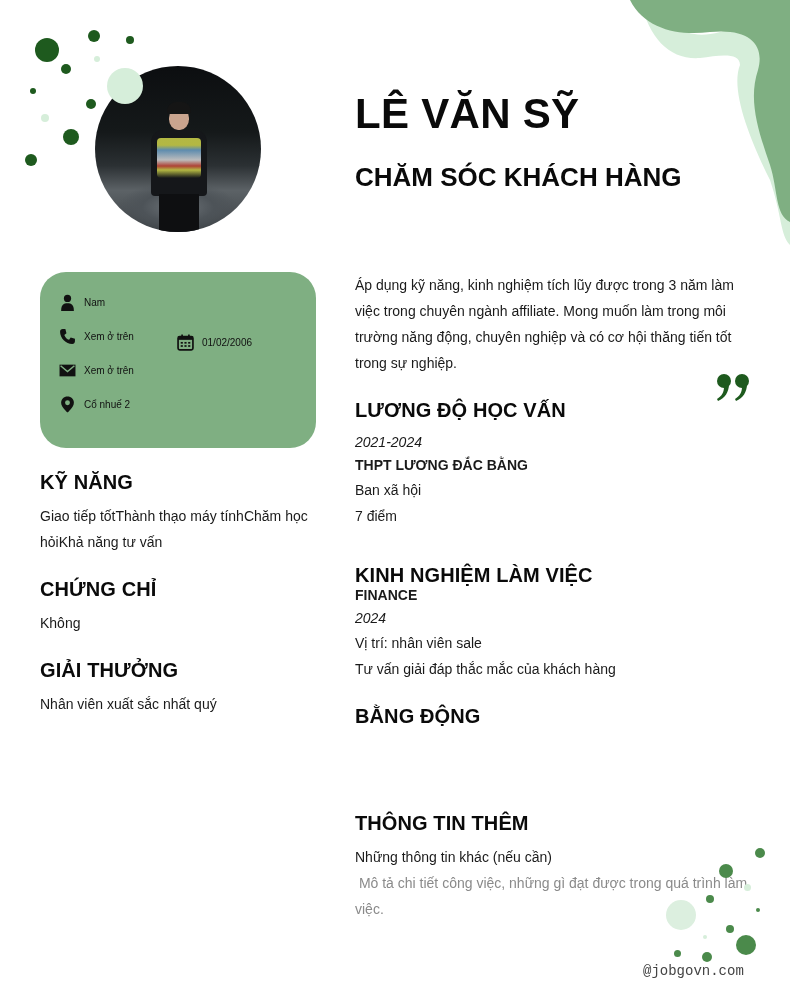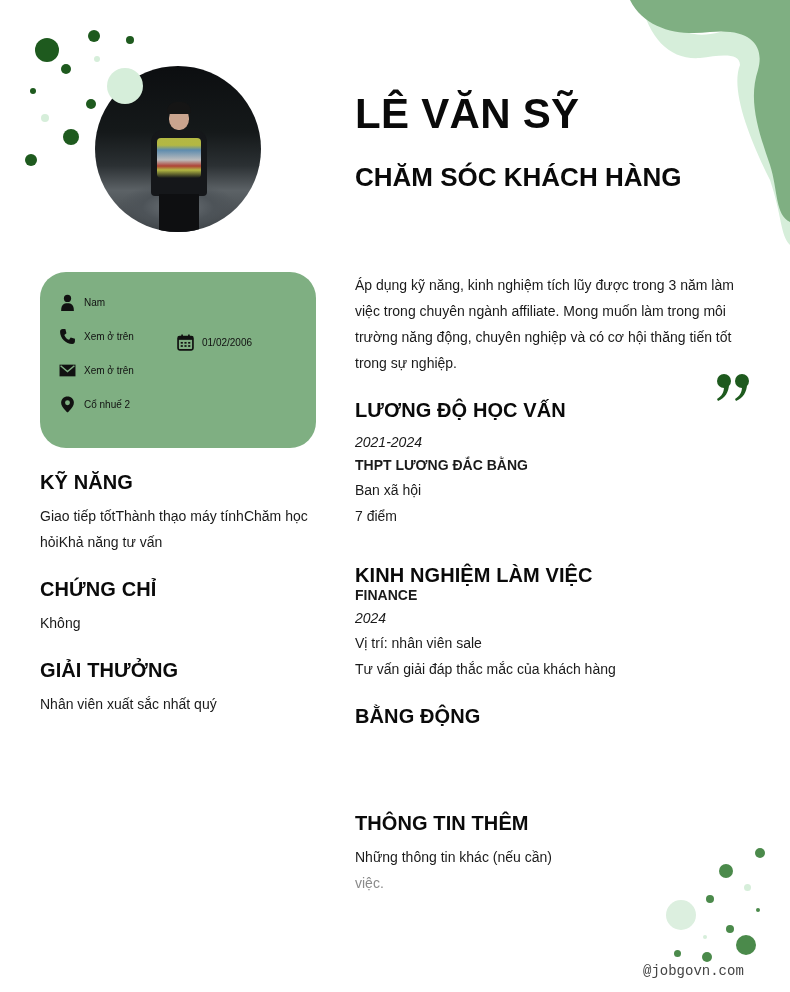--- a/index.html
+++ b/index.html
@@ -159,20 +159,21 @@
 <div class="body-text" style="left:355px;top:630px;">Vị trí: nhân viên sale</div>
 <div class="body-text" style="left:355px;top:656px;">Tư vấn giải đáp thắc mắc của khách hàng</div>
 
 <div class="sec-title" style="left:355px;top:705px;">BẰNG ĐỘNG</div>
 <div class="body-text" style="left:355px;top:737px;width:396px;text-align:justify;">
 </div>
 
 <div class="sec-title" style="left:355px;top:812px;">THÔNG TIN THÊM</div>
 <div class="body-text" style="left:355px;top:844px;text-align:center;">Những thông tin khác (nếu cần)</div>
 <div class="body-text" style="left:355px;top:870px;width:400px;color:#8a8a8a;">
+  <div style="white-space:pre;"> Mô tả chi tiết công việc, những gì đạt được trong quá trình làm</div>
   <div>việc.</div>
 </div>
 
 <div class="dot" style="left:755px;top:848px;width:10px;height:10px;background:#4b8a4b;"></div>
 <div class="dot" style="left:719px;top:864px;width:14px;height:14px;background:#4b8a4b;"></div>
 <div class="dot" style="left:744px;top:884px;width:7px;height:7px;background:#d6eeda;"></div>
 <div class="dot" style="left:706px;top:895px;width:8px;height:8px;background:#4b8a4b;"></div>
 <div class="dot" style="left:666px;top:900px;width:30px;height:30px;background:#dcefdf;"></div>
 <div class="dot" style="left:756px;top:908px;width:4px;height:4px;background:#4b8a4b;"></div>
 <div class="dot" style="left:726px;top:925px;width:8px;height:8px;background:#4b8a4b;"></div>

